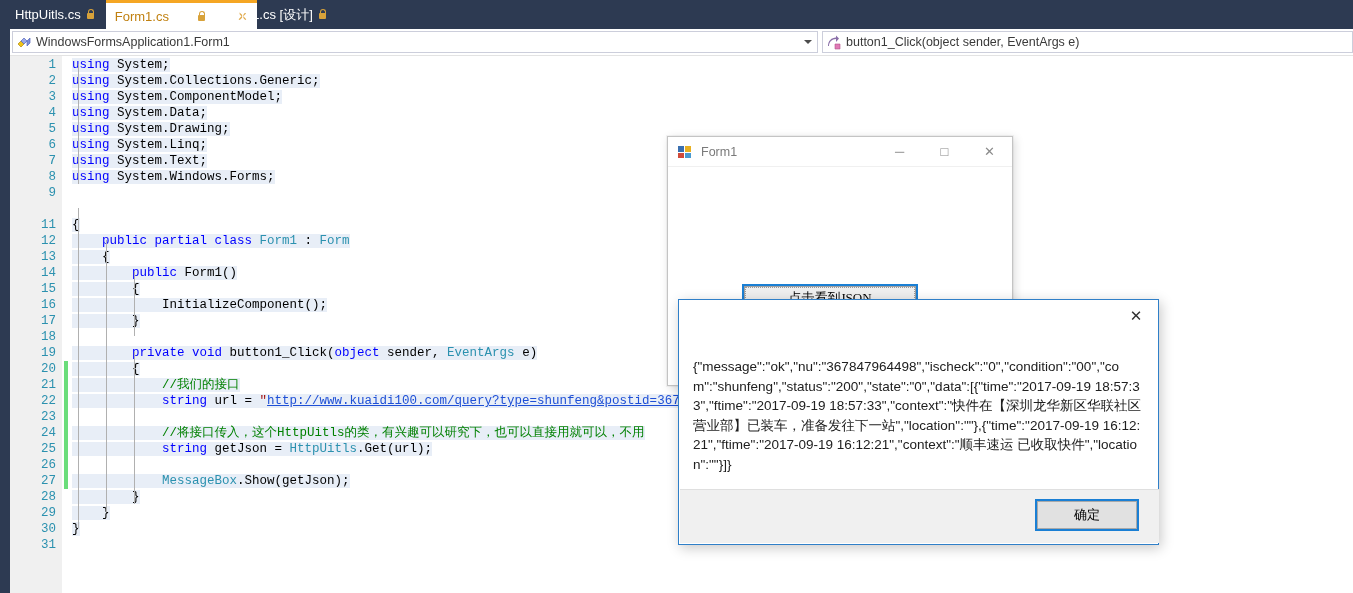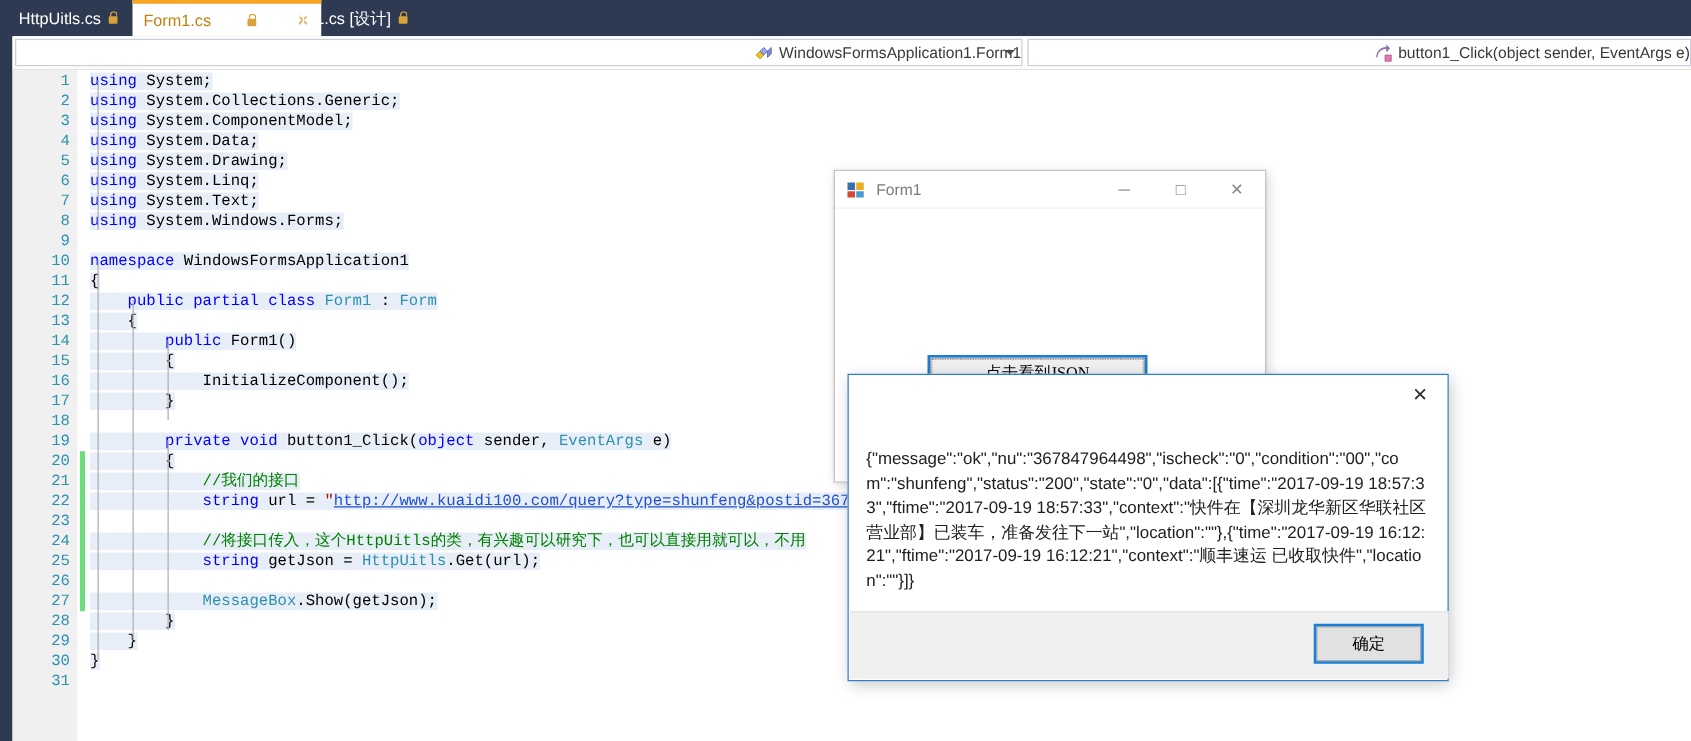--- a/index.html
+++ b/index.html
@@ -68,21 +68,21 @@
     position: absolute; left: 10px; top: 29px; width: 1343px; height: 27px;
     background: #ffffff; display: flex; align-items: stretch;
     border-bottom: 1px solid #e3e3e3;
   }
   .nav-dropdown {
     position: relative; flex: 0 0 806px;
     display: flex; align-items: center;
     border: 1px solid #cccedb; background: #ffffff;
     margin: 2px 0 2px 2px;
     padding-left: 4px;
-    font-size: 12.5px; color: #3a3a3a; justify-content: flex-end;
+    font-size: 12.5px; color: #3a3a3a;
   }
   .nav-dropdown.right { flex: 1; margin-left: 4px; }
   .nav-icon {
     width: 15px; height: 15px; margin-right: 4px; flex: 0 0 auto;
     position: relative;
   }
   .nav-caret {
     position: absolute; right: 5px; top: 50%; transform: translateY(-50%);
     width: 0; height: 0;
     border-left: 4px solid transparent; border-right: 4px solid transparent;
@@ -199,21 +199,21 @@
     position: absolute; left: 14px; top: 57px; width: 452px;
     font-family: "Liberation Sans", sans-serif;
     font-size: 13.5px; line-height: 19.5px; color: #202020;
     word-break: break-all;
   }
   .msgbox-footer {
     position: absolute; left: 1px; bottom: 1px; width: 479px; height: 54px;
     background: #f0f0f0; border-top: 1px solid #dfdfdf;
   }
   .ok-button {
-    position: absolute; right: 22px; top: 11px; width: 84px; height: 28px;
+    position: absolute; right: 22px; top: 11px; width: 100px; height: 28px;
     background: #e1e1e1; border: 1px solid #a9a9a9;
     outline: 2px solid #1a7fd4;
     display: flex; align-items: center; justify-content: center;
     font-family: "Liberation Sans", sans-serif; font-size: 13px; color: #000000;
     cursor: pointer;
   }
 </style>
 </head>
 <body>
 
@@ -268,21 +268,20 @@
     <div class="code-area" id="code-area">
         <div class="line" style="top: 1px;"><span class="lnum">1</span><span class="fold">-</span><span class="ltext"><span class="kw hl">using </span><span class="pln hl">System;</span></span></div>
         <div class="line" style="top: 17px;"><span class="lnum">2</span><span class="ltext"><span class="kw hl">using </span><span class="pln hl">System.Collections.Generic;</span></span></div>
         <div class="line" style="top: 33px;"><span class="lnum">3</span><span class="ltext"><span class="kw hl">using </span><span class="pln hl">System.ComponentModel;</span></span></div>
         <div class="line" style="top: 49px;"><span class="lnum">4</span><span class="ltext"><span class="kw hl">using </span><span class="pln hl">System.Data;</span></span></div>
         <div class="line" style="top: 65px;"><span class="lnum">5</span><span class="ltext"><span class="kw hl">using </span><span class="pln hl">System.Drawing;</span></span></div>
         <div class="line" style="top: 81px;"><span class="lnum">6</span><span class="ltext"><span class="kw hl">using </span><span class="pln hl">System.Linq;</span></span></div>
         <div class="line" style="top: 97px;"><span class="lnum">7</span><span class="ltext"><span class="kw hl">using </span><span class="pln hl">System.Text;</span></span></div>
         <div class="line" style="top: 113px;"><span class="lnum">8</span><span class="ltext"><span class="kw hl">using </span><span class="pln hl">System.Windows.Forms;</span></span></div>
         <div class="line" style="top: 129px;"><span class="lnum">9</span><span class="ltext"></span></div>
-        <div class="line" style="top: 145px;"><span class="lnum">10</span><span class="fold">-</span><span class="ltext"><span class="kw hl">namespace </span><span class="pln hl">WindowsFormsApplication1</span></span></div>
         <div class="line" style="top: 161px; text-decoration: underline;"><span class="lnum">11</span><span class="ltext"><span class="pln hl">{</span></span></div>
         <div class="line" style="top: 177px;"><span class="lnum">12</span><span class="fold">-</span><span class="ltext"><span class="pln hl">    </span><span class="kw hl">public partial class </span><span class="typ hl">Form1</span><span class="pln hl"> : </span><span class="typ hl">Form</span></span></div>
         <div class="line" style="top: 193px;"><span class="lnum">13</span><span class="ltext"><span class="pln hl">    {</span></span></div>
         <div class="line" style="top: 209px;"><span class="lnum">14</span><span class="fold">-</span><span class="ltext"><span class="pln hl">        </span><span class="kw hl">public </span><span class="pln hl">Form1()</span></span></div>
         <div class="line" style="top: 225px;"><span class="lnum">15</span><span class="ltext"><span class="pln hl">        {</span></span></div>
         <div class="line" style="top: 241px;"><span class="lnum">16</span><span class="ltext"><span class="pln hl">            InitializeComponent();</span></span></div>
         <div class="line" style="top: 257px;"><span class="lnum">17</span><span class="ltext"><span class="pln hl">        }</span></span></div>
         <div class="line" style="top: 273px;"><span class="lnum">18</span><span class="ltext"></span></div>
         <div class="line" style="top: 289px;"><span class="lnum">19</span><span class="fold">-</span><span class="ltext"><span class="pln hl">        </span><span class="kw hl">private void </span><span class="pln hl">button1_Click(</span><span class="kw hl">object</span><span class="pln hl"> sender, </span><span class="typ hl">EventArgs</span><span class="pln hl"> e)</span></span></div>
         <div class="line" style="top: 305px;"><span class="lnum">20</span><span class="ltext"><span class="pln hl">        {</span></span></div>

